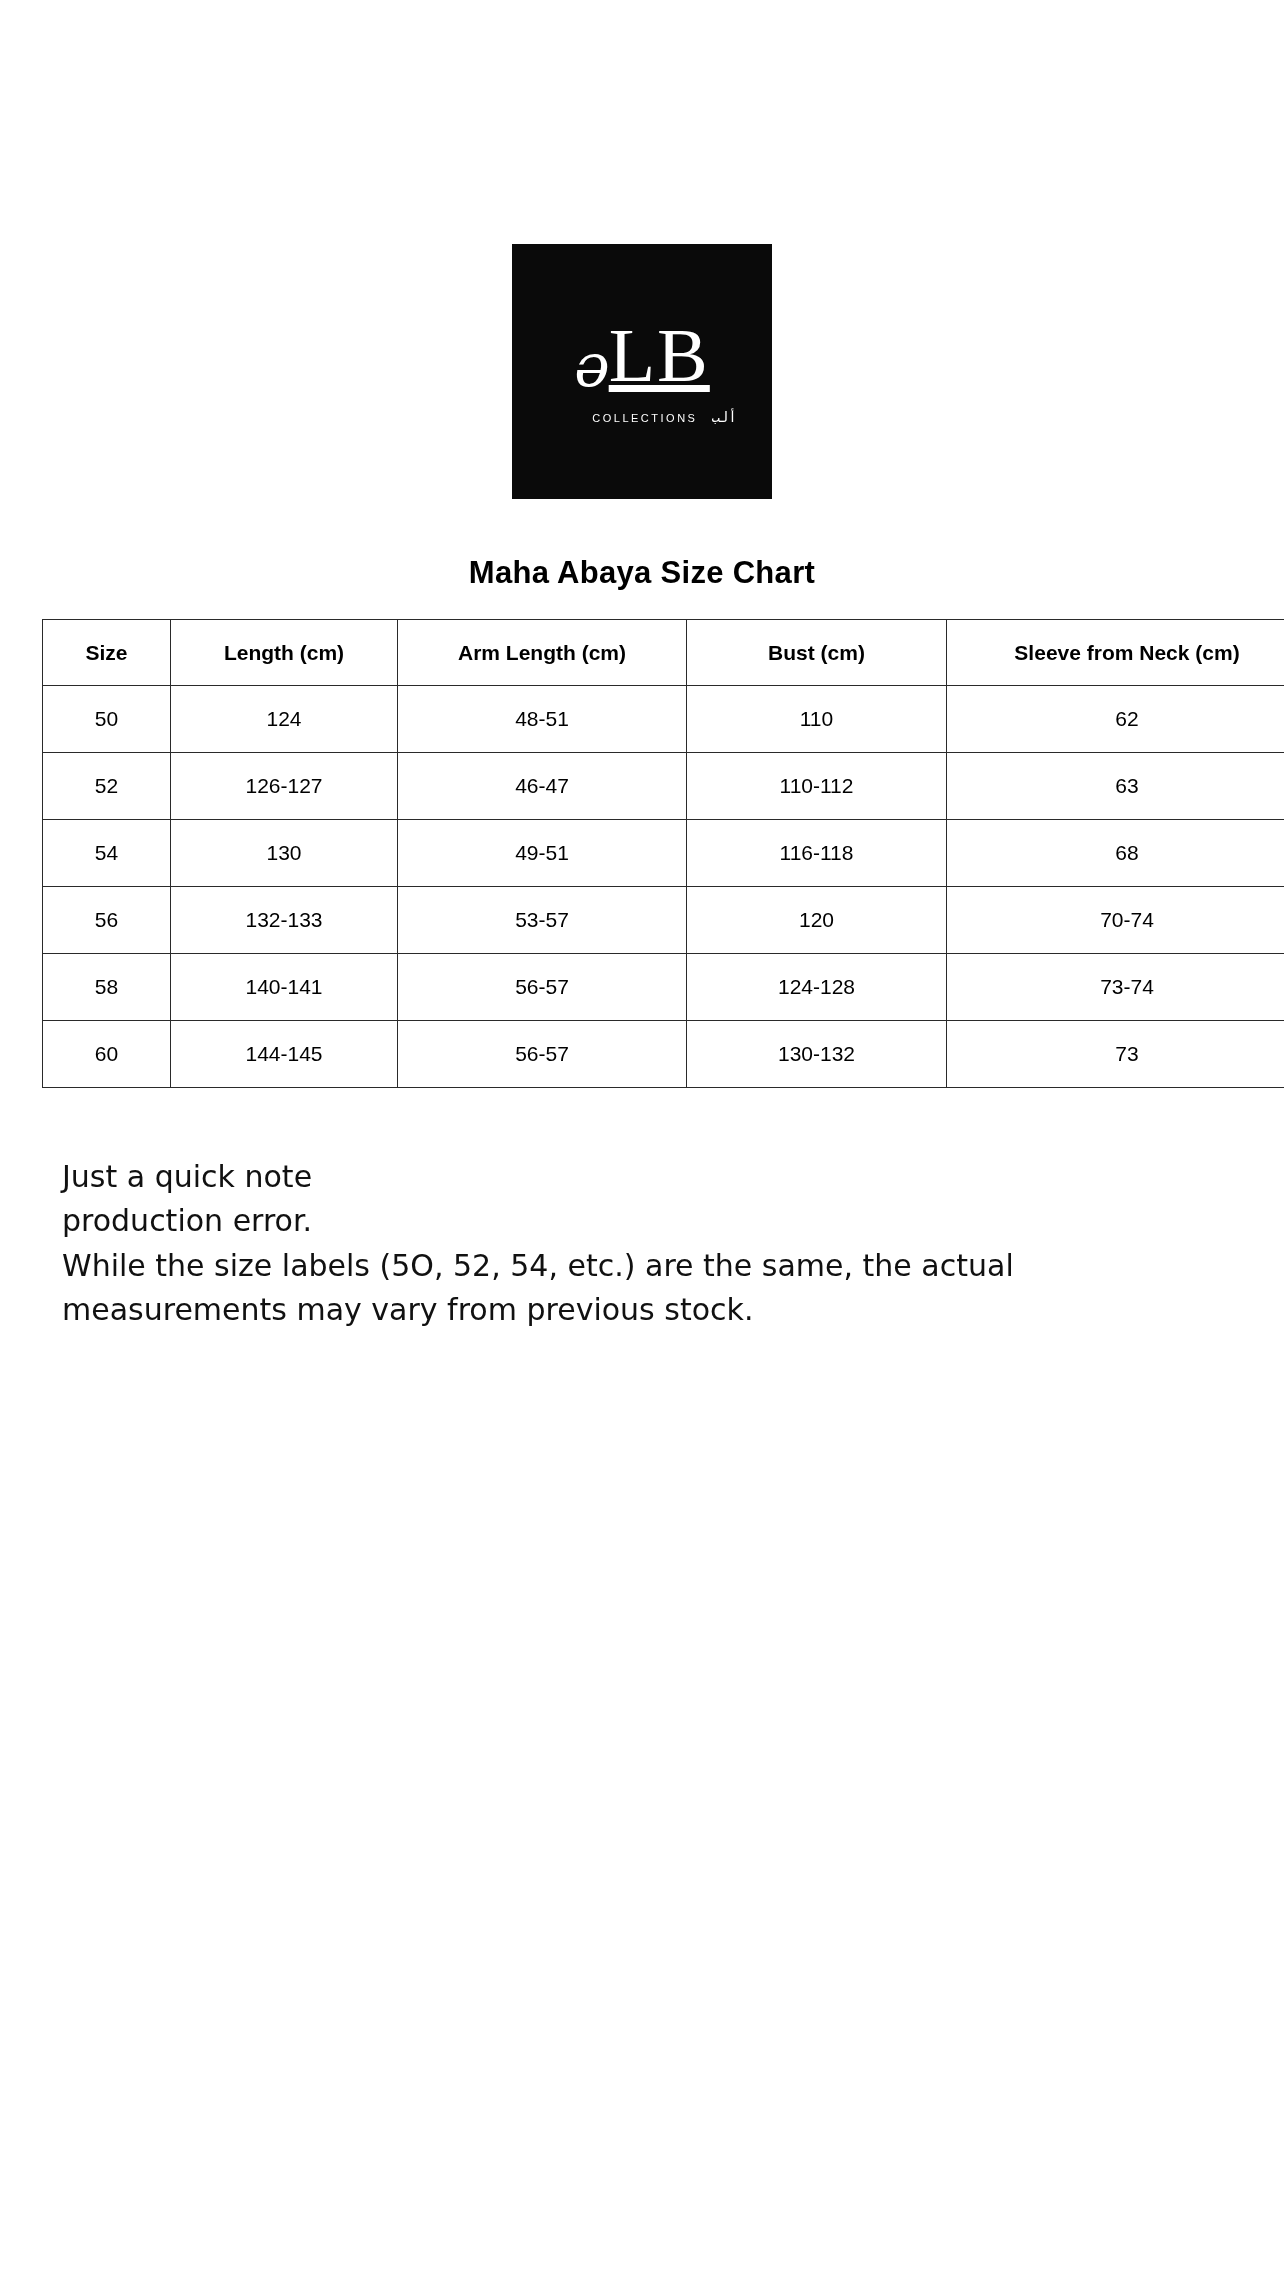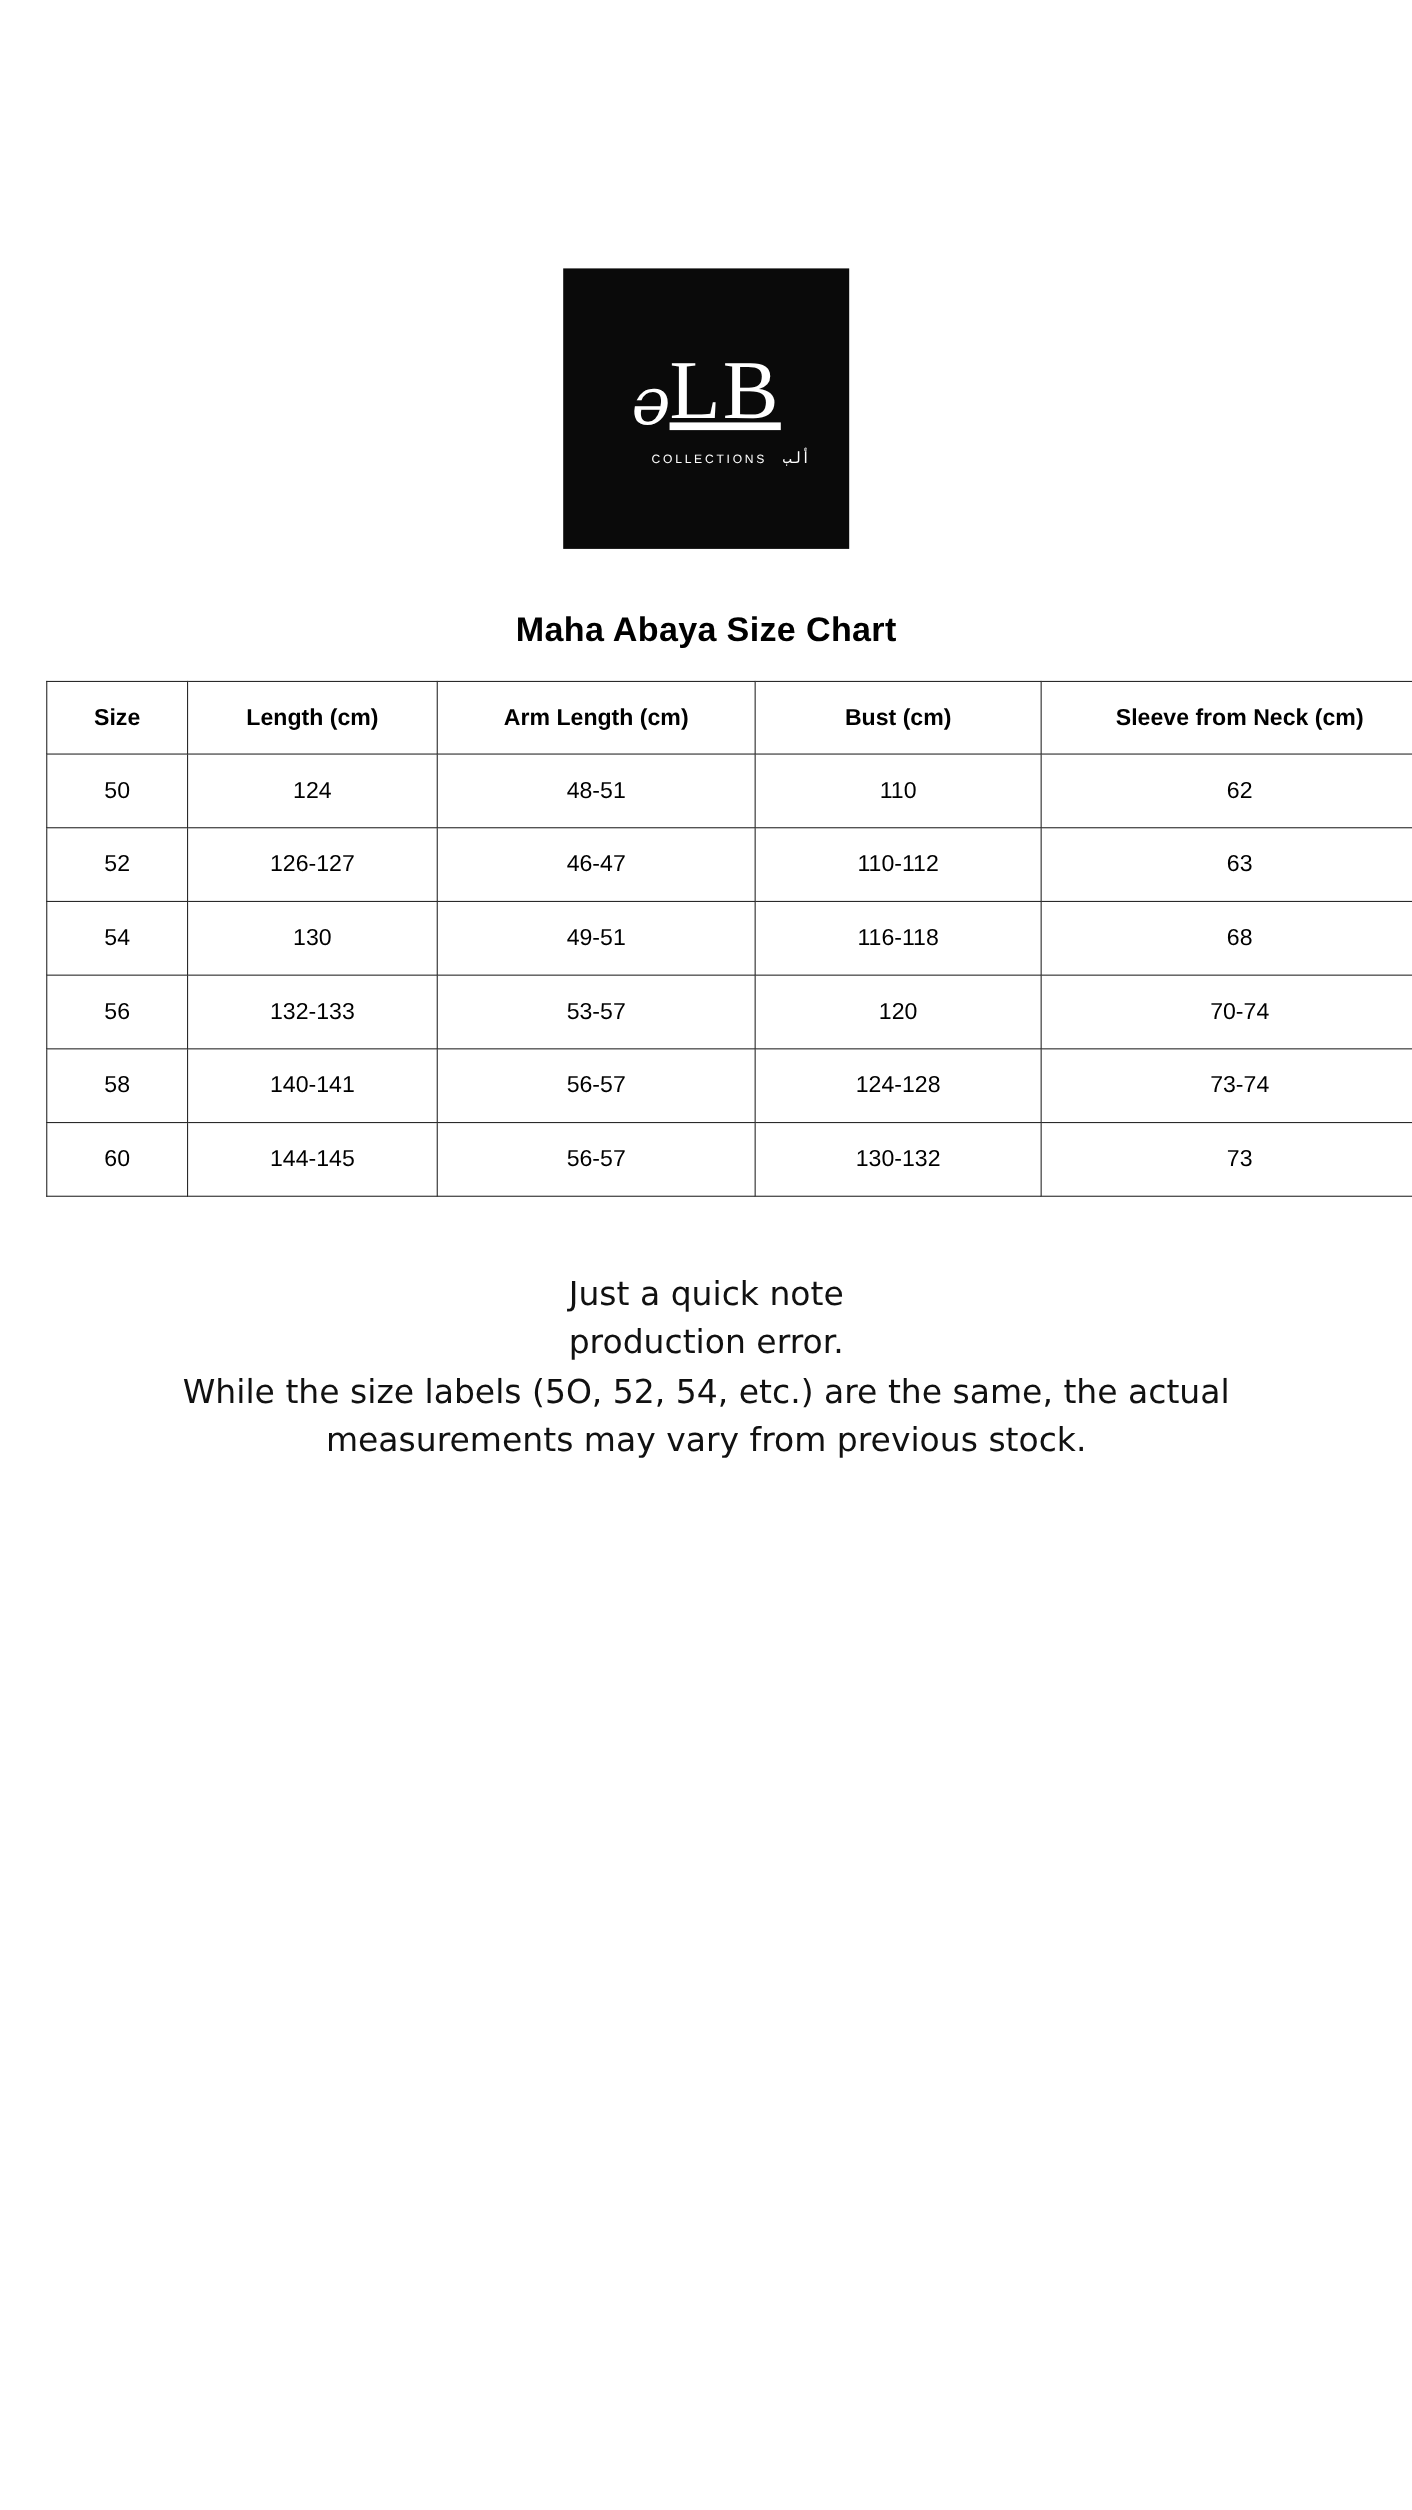--- a/index.html
+++ b/index.html
@@ -125,21 +125,21 @@
   table.size-chart col.c3 { width: 260px; }
   table.size-chart col.c4 { width: 361px; }
 
   
   .note {
     position: absolute;
     top: 1155px;
     left: 50%;
     transform: translateX(-50%);
     width: 1160px;
-    text-align: center;
+    text-align: left;
     font-family: "DejaVu Sans", sans-serif;
     font-size: 30px;
     line-height: 1.48;
     color: #111111;
   }
   .note .line { display: block; }
 </style>
 </head>
 <body>
 

